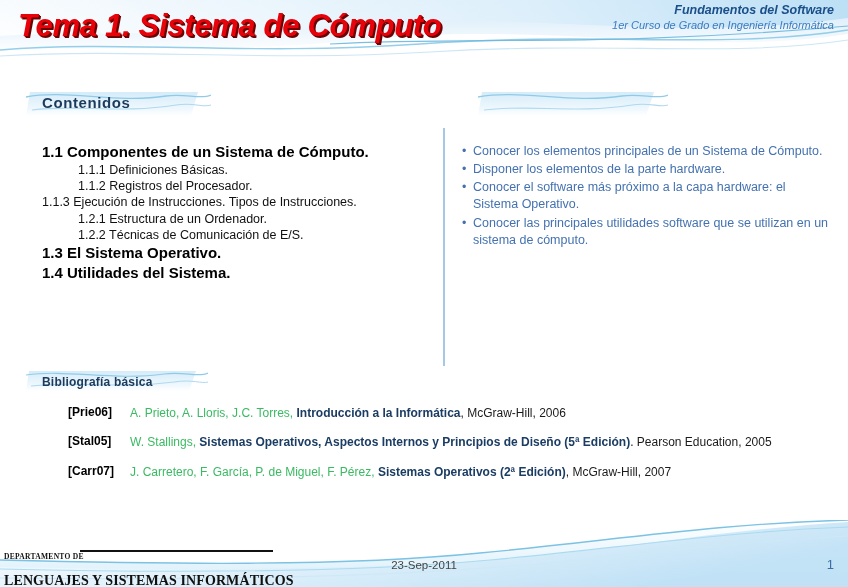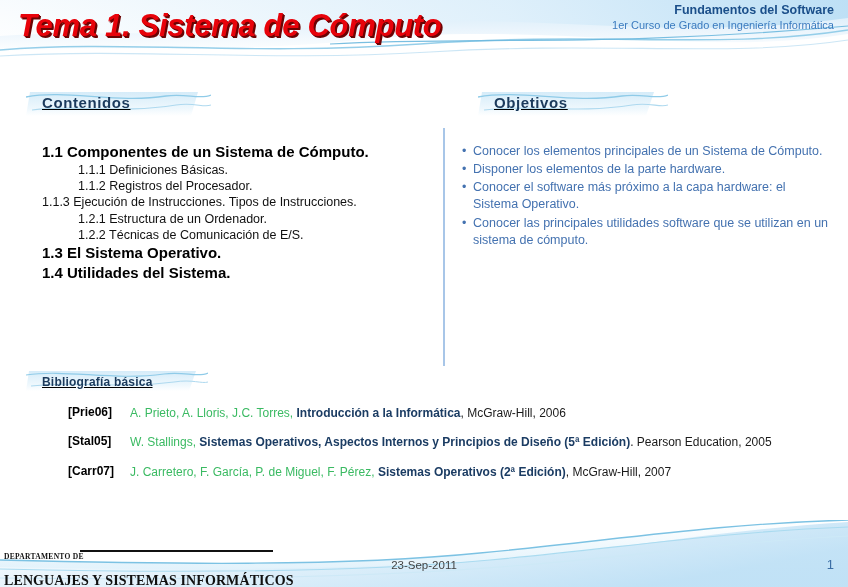--- a/index.html
+++ b/index.html
@@ -52,40 +52,40 @@
     z-index: 6;
   }
 
   
   .hdr-right {
     position: absolute;
     right: 14px; top: 3px;
     text-align: right;
     z-index: 6;
     line-height: 1.2;
+    font-style: italic;
   }
   .hdr-line1 {
     font-size: 12.5px;
     font-weight: bold;
     color: #1b4f8a;
     white-space: nowrap;
   }
   .hdr-line2 {
     font-size: 11px;
     color: #3b7bbf;
     white-space: nowrap;
     margin-top: 1px;
   }
 
   
   .banner {
     position: absolute;
     height: 32px;
     z-index: 5;
-    text-decoration: underline;
   }
   .banner .banner-bg {
     position: absolute;
     left: 0; top: 0;
     width: 100%; height: 100%;
   }
   .banner .banner-label {
     position: relative;
     display: block;
     font-size: 15px;
@@ -291,21 +291,20 @@
         <linearGradient id="bg2" x1="0" y1="0" x2="0" y2="1">
           <stop offset="0%" stop-color="#d6ecf9"></stop>
           <stop offset="70%" stop-color="#eff8fd"></stop>
           <stop offset="100%" stop-color="#ffffff"></stop>
         </linearGradient>
       </defs>
       <path d="M4,4 L176,4 L168,28 L0,28 Z" fill="url(#bg2)"></path>
       <path d="M0,9 C42,1 92,16 144,8 C164,5 179,12 190,7" fill="none" stroke="#8fcbe8" stroke-width="1.3"></path>
       <path d="M6,22 C52,16 98,26 154,17 C172,14 182,20 190,17" fill="none" stroke="#aed9ef" stroke-width="1.1"></path>
     </svg>
-    <span class="banner-label">Objetivos</span>
   </div>
 
   <div class="v-divider"></div>
 
   <div class="contents">
     <div class="lvl1">1.1 Componentes de un Sistema de Cómputo.</div>
     <div class="lvl2">1.1.1 Definiciones Básicas.</div>
     <div class="lvl2">1.1.2 Registros del Procesador.</div>
     <div class="lvl2 wrapped">1.1.3 Ejecución de Instrucciones. Tipos de Instrucciones.</div>
     <div class="lvl2">1.2.1 Estructura de un Ordenador.</div>

